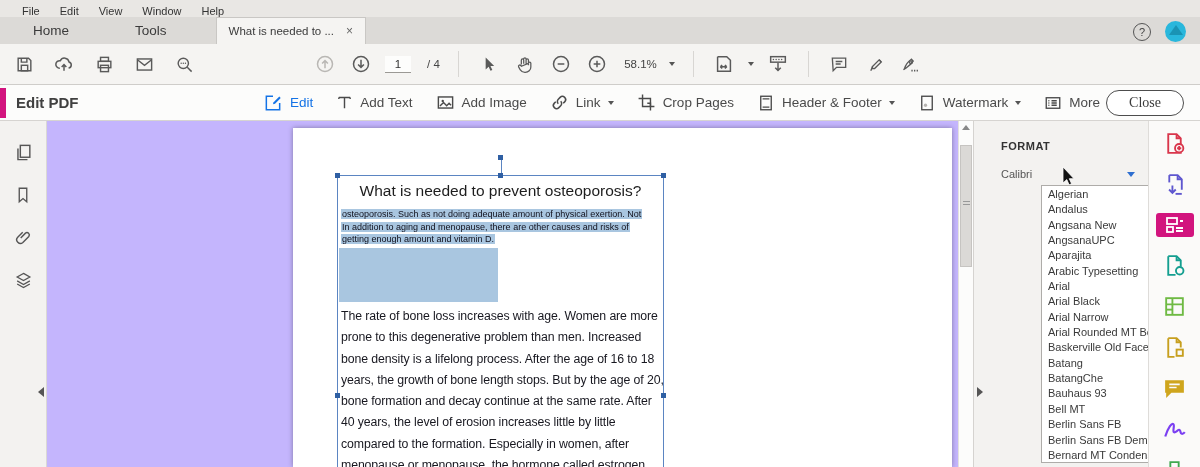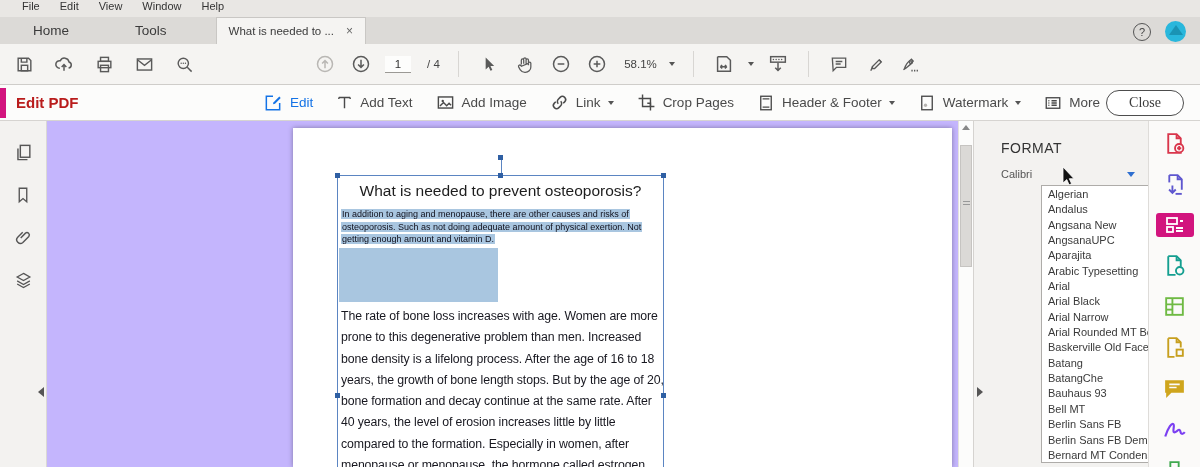--- a/index.html
+++ b/index.html
@@ -1,20 +1,20 @@
 <!DOCTYPE html>
 <html><head>
 <meta charset="utf-8">
 <style>
   * { margin:0; padding:0; box-sizing:border-box; }
   body { font-family:"Liberation Sans", sans-serif; }
   #app { width:1200px; height:467px; position:relative; background:#e9e7e4; overflow:hidden; font-family:"Liberation Sans",sans-serif; }
 
   
-  .menubar { height:17px; display:flex; align-items:flex-start; padding-left:12px; font-size:11px; color:#333; background:#e9e7e4; }
+  .menubar { height:17px; display:flex; align-items:flex-end; padding-left:12px; font-size:11px; color:#333; background:#e9e7e4; }
   .menu-item { padding:0 10px; cursor:default; }
 
   
   .tabbar { height:27px; background:#dcdad7; display:flex; align-items:stretch; position:relative; }
   .tab-simple { padding:0 33px; display:flex; align-items:center; font-size:13.5px; color:#3b3b3b; }
   .tab-doc { margin-left:16px; background:#f5f4f2; padding:0 12px; font-size:11.5px; color:#3b3b3b; display:flex; align-items:center; gap:12px; border:1px solid #c9c7c4; border-bottom:none; }
   .tab-close { color:#666; font-size:12px; }
   .tabbar-right { position:absolute; right:14px; top:4px; display:flex; gap:14px; align-items:center; }
   .help-circle { width:18px; height:18px; border:1.5px solid #555; border-radius:50%; display:grid; place-items:center; font-size:11px; color:#444; background:transparent; }
   .avatar { width:21px; height:21px; border-radius:50%; background:#29b7dc; position:relative; overflow:hidden; }
@@ -31,21 +31,21 @@
   .page-box { width:26px; height:17px; border-bottom:1px solid #9b9995; background:#fdfdfc; text-align:center; font-size:11.5px; color:#333; line-height:16px; }
   .page-total { font-size:11.5px; color:#444; margin-left:4px; }
   .zoom-val { font-size:11.5px; color:#444; min-width:36px; text-align:right; }
   .caret { width:0; height:0; border-left:4px solid transparent; border-right:4px solid transparent; border-top:5px solid #555; display:inline-block; }
   .caret.sm { border-left-width:3.5px; border-right-width:3.5px; border-top-width:4.5px; }
   .ic { display:block; }
 
   
   .editbar { height:36px; background:#fcfcfb; border-bottom:1px solid #d6d4d1; position:relative; display:flex; align-items:center; }
   .accent { position:absolute; left:0; top:3px; width:6px; height:30px; background:#d2147e; }
-  .eb-title { margin-left:16px; font-size:15px; font-weight:bold; color:#b91c1c; }
+  .eb-title { margin-left:16px; font-size:15px; font-weight:bold; color:#404040; }
   .eb-group { position:absolute; left:263px; display:flex; align-items:center; gap:23px; font-size:13.5px; color:#4a4a4a; }
   .eb-item { display:flex; gap:7px; align-items:center; white-space:nowrap; }
   .eb-item.active { color:#1473e6; }
   .close-btn { position:absolute; right:16px; top:5px; border:1.5px solid #4d4d4d; border-radius:15px; padding:4px 22px; font-size:14px; color:#3c3c3c; background:#fff;font-family:Liberation Serif, serif; }
 
   
   .content { position:absolute; left:0; top:121px; right:0; bottom:0; }
   .leftstrip { position:absolute; left:0; top:0; bottom:0; width:47px; background:#f3f2f0; border-right:1px solid #dad8d5; display:flex; flex-direction:column; align-items:center; padding-top:22px; gap:24px; color:#555; }
   .collapse-left { position:absolute; left:38px; top:266px; width:0; height:0; border-top:5px solid transparent; border-bottom:5px solid transparent; border-right:6px solid #555; }
   .canvas { position:absolute; left:47px; top:0; bottom:0; right:227px; background:#c4b5fd; }
@@ -61,21 +61,21 @@
   .doc-title { margin-top:6px; text-align:center; font-size:15.5px; color:#1d1d1d; }
   .sel-lines { position:absolute; left:3px; top:32px; font-size:9px; line-height:12.5px; color:#10101c; }
   .sel-line { white-space:nowrap; }
   .hl { background:#a9c6e0; padding:0 1px; }
   .sel-block { position:absolute; left:1px; top:72px; width:159px; height:54px; background:#a9c6e0; }
   .doc-body { position:absolute; left:3px; top:130px; width:324px; font-size:12.3px; line-height:21.3px; color:#181820; letter-spacing:-0.1px; }
 
   
   .rightpanel { position:absolute; right:52px; top:0; bottom:0; width:175px; background:#f3f2f0; border-left:1px solid #d5d3d0; }
   .collapse-right { position:absolute; left:3px; top:266px; width:0; height:0; border-top:5px solid transparent; border-bottom:5px solid transparent; border-left:6px solid #555; }
-  .fmt-header { position:absolute; left:27px; top:19px; font-size:14px; font-weight:normal; letter-spacing:.5px; color:#333; }
+  .fmt-header { position:absolute; left:27px; top:19px; font-size:11px; font-weight:bold; letter-spacing:.5px; color:#333; }
   .font-dd { position:absolute; left:27px; top:44px; width:134px; height:18px; display:flex; justify-content:space-between; align-items:center; font-size:11px; color:#555; }
   .dd-caret { width:0; height:0; border-left:4px solid transparent; border-right:4px solid transparent; border-top:5px solid #2e6fd0; }
   .fontlist { position:absolute; left:27px; top:64px; width:135px; bottom:4px; background:#fff; border:1px solid #aeaca9; display:flex;margin-left:40px; }
   .fl-items { flex:1; padding-top:1px; font-size:11px; color:#3a3a3a; overflow:hidden; }
   .fl-item { height:15.35px; line-height:15.35px; padding-left:6px; white-space:nowrap; }
   .fl-scroll { width:13px; border-left:1px solid #d9d9d9; background:#efefee; position:relative; }
   .fl-up { position:absolute; top:4px; left:2px; width:0; height:0; border-left:4px solid transparent; border-right:4px solid transparent; border-bottom:5px solid #8a8a8a; }
   .fl-thumb { position:absolute; top:15px; left:0; width:12px; height:96px; background:#fbfbfa; border:1px solid #c2c2c2; }
   .fl-grip { position:absolute; top:44px; left:2px; width:6px; height:4px; border-top:1px solid #888; border-bottom:1px solid #888; }
   .fl-track-low { position:absolute; top:112px; bottom:2px; left:0; width:12px; background:#cbcbca; }
@@ -334,22 +334,22 @@
           <span class="hdl" style="left:calc(50% - 2.5px); top:-21px;"></span>
           <span class="hdl" style="left:-3px; top:-3px;"></span>
           <span class="hdl" style="left:calc(50% - 2.5px); top:-3px;"></span>
           <span class="hdl" style="right:-3px; top:-3px;"></span>
           <span class="hdl" style="left:-3px; top:217px;"></span>
           <span class="hdl" style="right:-3px; top:217px;"></span>
 
           <div class="doc-title">What is needed to prevent osteoporosis?</div>
           <div class="sel-lines">
 
-          <div class="sel-line"><span class="hl">In addition to aging and menopause, there are other causes and risks of</span></div>
-              <div class="sel-line"><span class="hl">osteoporosis. Such as not doing adequate amount of physical exertion. Not</span></div>
+          <div class="sel-line"><span class="hl">osteoporosis. Such as not doing adequate amount of physical exertion. Not</span></div>
+              <div class="sel-line"><span class="hl">In addition to aging and menopause, there are other causes and risks of</span></div>
               <div class="sel-line"><span class="hl">getting enough amount and vitamin D.</span></div>
             </div>
           <div class="sel-block"></div>
           <div class="doc-body">The rate of bone loss increases with age. Women are more prone to this degenerative problem than men. Increased bone density is a lifelong process. After the age of 16 to 18 years, the growth of bone length stops. But by the age of 20, bone formation and decay continue at the same rate. After 40 years, the level of erosion increases little by little compared to the formation. Especially in women, after menopause or menopause, the hormone called estrogen decreases in the body. As a result, the level of bone loss suddenly increases.</div>
         </div>
       </div>
       <div class="vscroll">
         <span class="vs-up"></span>
         <span class="vs-thumb">
             <span class="vs-grip"></span>

